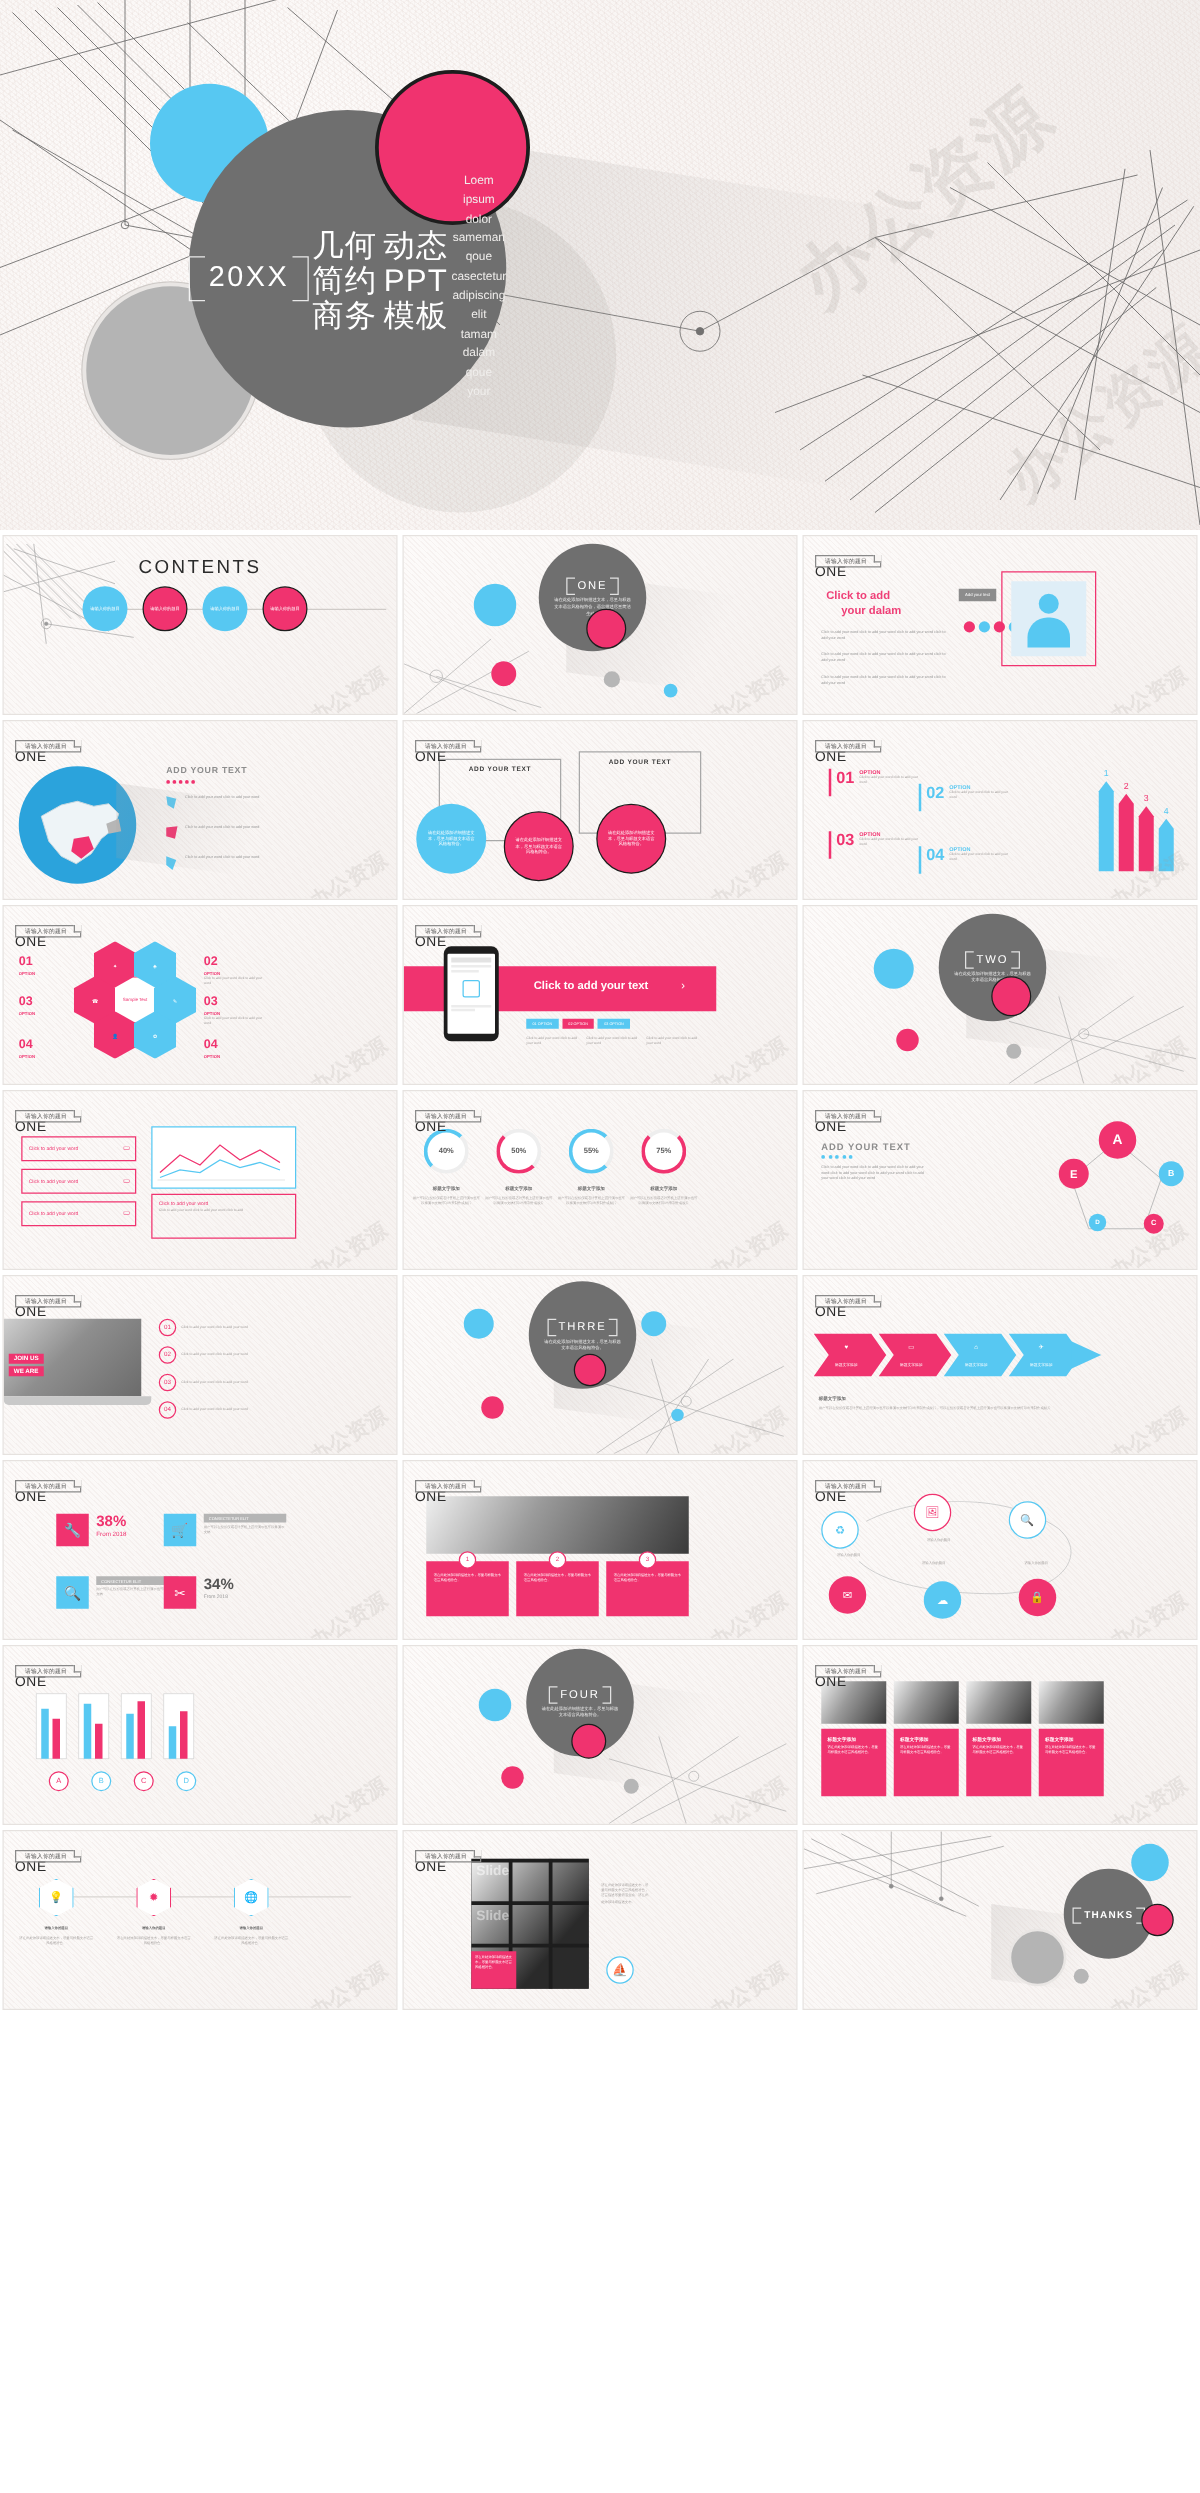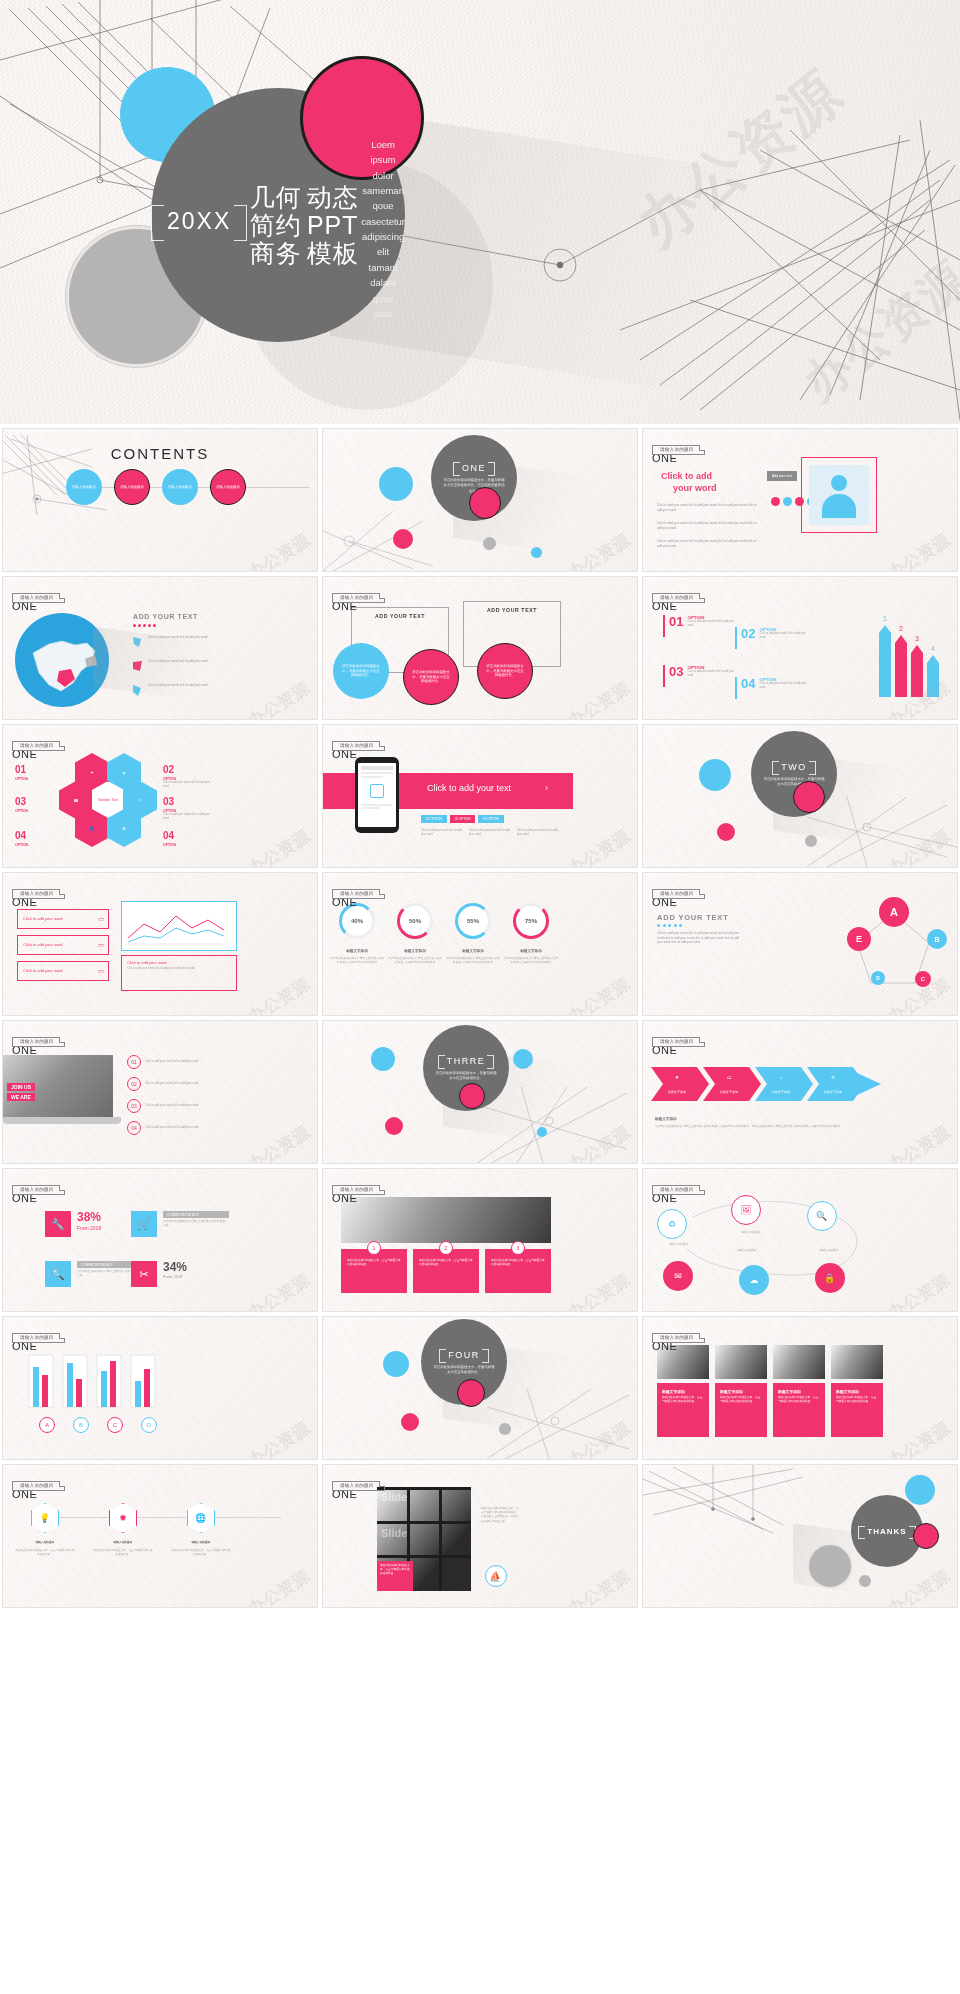--- a/index.html
+++ b/index.html
@@ -250,21 +250,21 @@
     </svg>
     <div class="sw">办公资源</div>
   </div>
 
   <div class="slide">
     <div class="tag">
       <div class="bx">请输入你的题目</div>
       <div class="one">ONE</div>
     </div>
     <div class="hdr-pink" style="position:absolute;left:18px;top:42px;font-size:9px;line-height:1.3;">Click to add</div>
-    <div class="hdr-pink" style="position:absolute;left:30px;top:54px;font-size:9px;line-height:1.3;">your word</div>
+    <div class="hdr-pink" style="position:absolute;left:30px;top:54px;font-size:9px;line-height:1.3;">your dalam</div>
     <div class="mini" style="position:absolute;left:14px;top:74px;width:104px;">Click to add your word click to add your word click to add your word click to add your word</div>
     <div class="mini" style="position:absolute;left:14px;top:92px;width:104px;">Click to add your word click to add your word click to add your word click to add your word</div>
     <div class="mini" style="position:absolute;left:14px;top:110px;width:104px;">Click to add your word click to add your word click to add your word click to add your word</div>
     <div style="position:absolute;left:128px;top:68px;display:flex;gap:3px;">
       <div class="dot d-pink" style="position:relative;width:9px;height:9px;"></div>
       <div class="dot d-blue" style="position:relative;width:9px;height:9px;"></div>
       <div class="dot d-pink" style="position:relative;width:9px;height:9px;"></div>
       <div class="dot d-blue" style="position:relative;width:9px;height:9px;"></div>
     </div>
     <div style="position:absolute;left:124px;top:42px;background:#8c8c8c;color:#fff;font-size:3.4px;padding:3px 5px;">Add your text</div>
@@ -426,21 +426,21 @@
       <div style="font-size:3.4px;color:#f0336f;font-weight:700">OPTION</div></div>
     <div class="sw">办公资源</div>
   </div>
 
   <div class="slide">
     <div class="tag">
       <div class="bx">请输入你的题目</div>
       <div class="one">ONE</div>
     </div>
     <div class="pinkbar" style="left:0;top:48px;width:250px;height:36px;"></div>
-    <div style="position:absolute;left:104px;top:58px;color:#fff;font-size:9px;font-weight:400;">Click to add your text</div>
+    <div style="position:absolute;left:104px;top:58px;color:#fff;font-size:9px;font-weight:700;">Click to add your text</div>
     <div style="position:absolute;left:222px;top:58px;color:#fff;font-size:9px;">›</div>
     <div style="position:absolute;left:32px;top:32px;width:44px;height:76px;background:#1d1d1d;border-radius:6px;padding:6px 3px;z-index:5;">
       <div style="background:#fff;height:100%;border-radius:1px;padding:3px;">
         <div style="height:4px;background:#e3e3e3;margin-bottom:2px;"></div>
         <div style="height:2px;background:#ececec;margin-bottom:1.5px;"></div>
         <div style="height:2px;background:#ececec;margin-bottom:1.5px;width:70%"></div>
         <div style="width:14px;height:14px;margin:6px auto;border:1px solid #57c8f2;border-radius:2px;"></div>
         <div style="height:2px;background:#ececec;margin-bottom:1.5px;"></div>
         <div style="height:2px;background:#ececec;width:60%"></div>
       </div>

